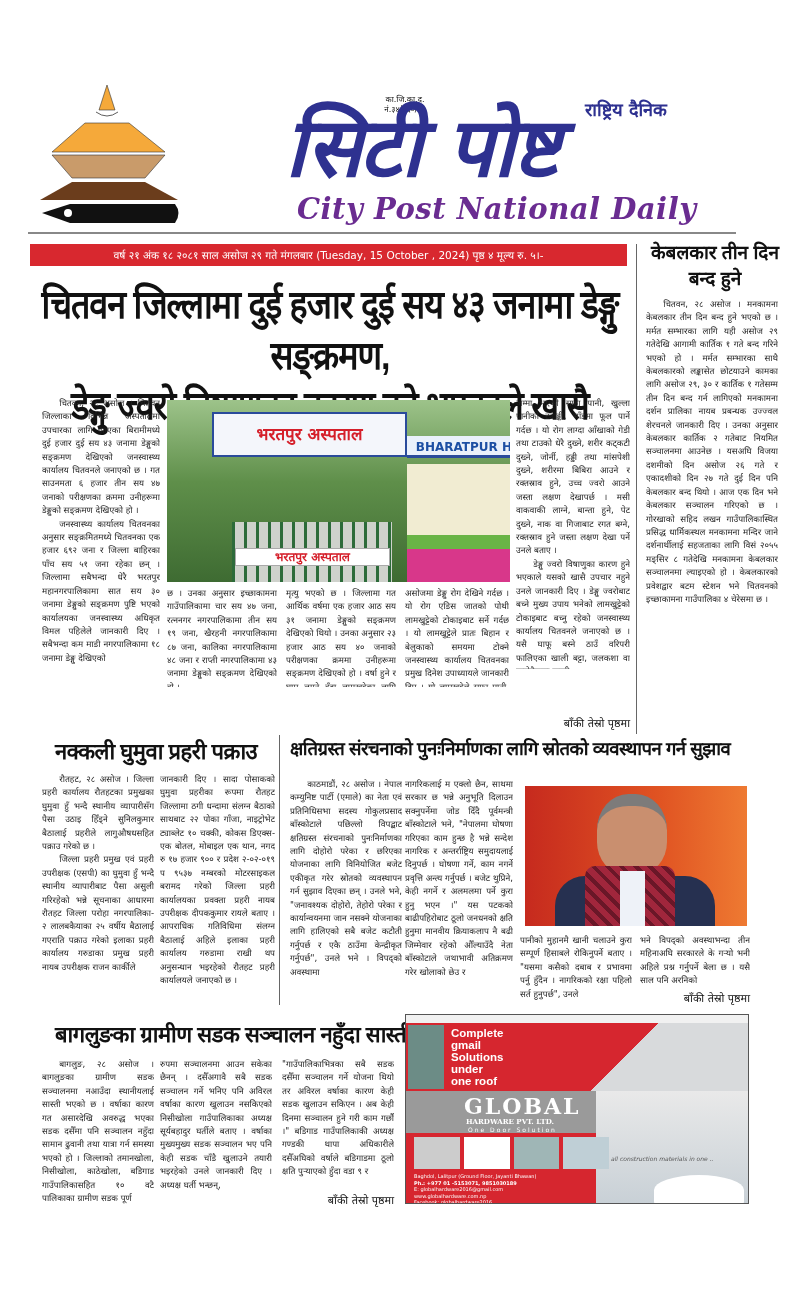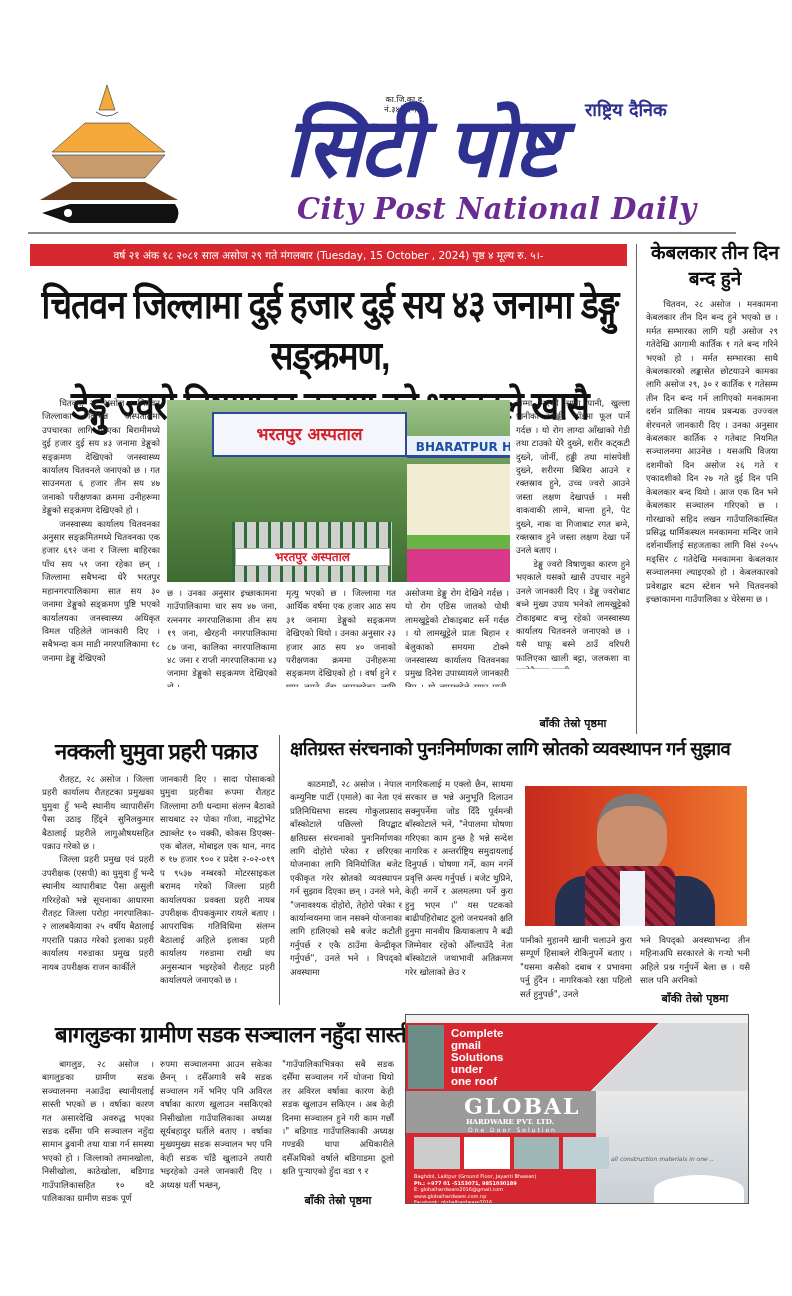--- a/index.html
+++ b/index.html
@@ -11,21 +11,21 @@
   .title-np { left: 285px; top: 100px; width: 460px; font-family: "DejaVu Sans", sans-serif; font-weight: bold; font-size: 82px; color: #2e3190; letter-spacing: -2px; line-height: 96px; font-style: italic; }
   .sub-np { left: 585px; top: 97px; font-size: 18px; font-weight: bold; color: #2e3190; }
   .title-en { left: 297px; top: 192px; font-family: "DejaVu Serif", serif; font-weight: bold; font-style: italic; font-size: 29px; color: #6a2c91; letter-spacing: 0.5px; }
   .mast-rule { left: 28px; top: 232px; width: 708px; height: 2px; background: #888; }
   
   .dateline { left: 30px; top: 244px; width: 597px; height: 22px; background: #d8282f; color: #fff; font-size: 10.5px; line-height: 22px; text-align: center; white-space: nowrap; }
   
   .h1 { left: 30px; top: 279px; width: 600px; font-family: "Liberation Sans", sans-serif; font-weight: bold; font-size: 34px; line-height: 44px; text-align: center; letter-spacing: -1px; transform: scaleY(1.15); transform-origin: top; }
   .col { position: absolute; font-size: 8.6px; line-height: 13.4px; text-align: justify; color: #222; overflow: hidden; }
   .col p { text-indent: 2em; }
-  .more { font-weight: bold; font-size: 11px; text-align: center; color: #111; }
+  .more { font-weight: normal; font-size: 11px; text-align: right; color: #111; }
   .vrule { position: absolute; width: 1px; background: #666; }
   .photo { position: absolute; overflow: hidden; }
   .h2 { font-family: "Liberation Sans", sans-serif; font-weight: bold; white-space: nowrap; letter-spacing: -0.5px; }
   
   .side-h { left: 640px; top: 240px; width: 150px; font-weight: bold; font-size: 19px; line-height: 26px; text-align: center; font-family: "Liberation Sans", sans-serif; }
   
   .ad { left: 405px; top: 1014px; width: 344px; height: 190px; border: 1px solid #555; background: #f1f1f1; overflow: hidden; }
 </style>
 </head>
 <body>

